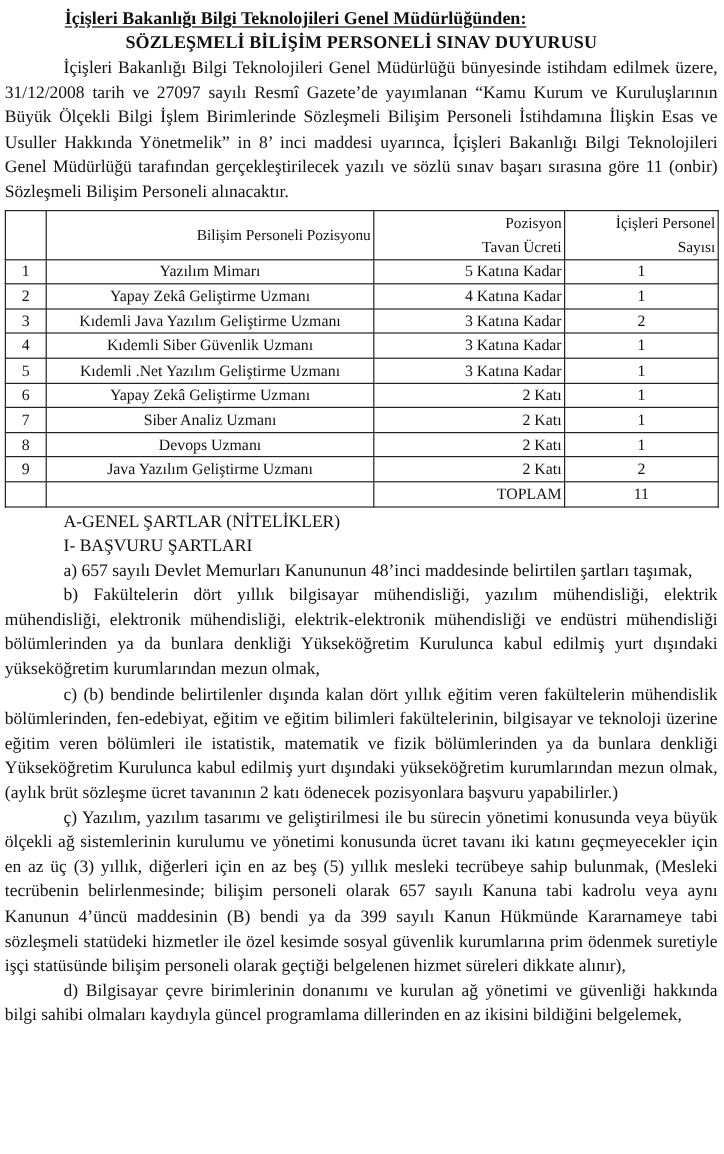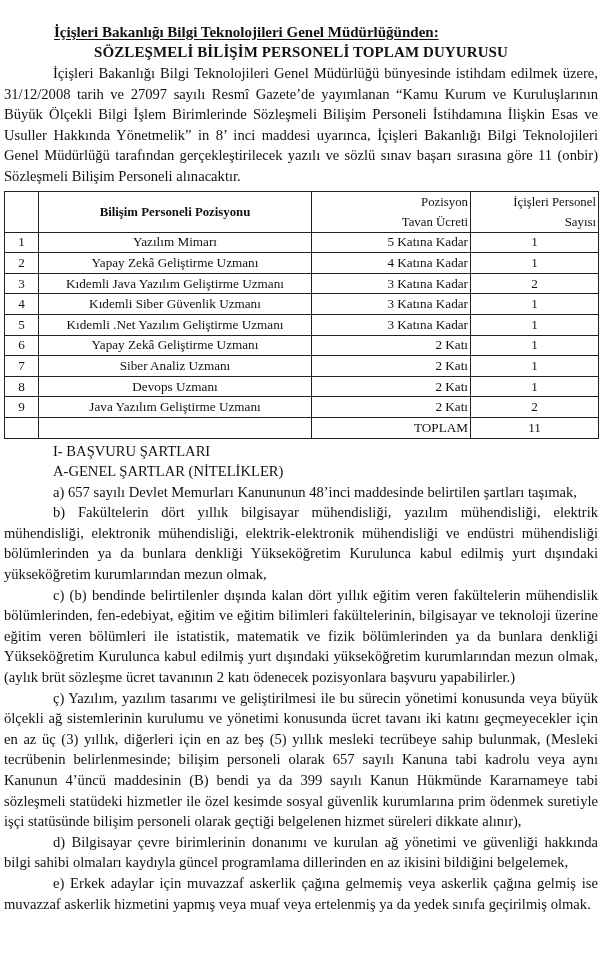--- a/index.html
+++ b/index.html
@@ -6,21 +6,21 @@
     body {
       width: 603px;
       height: 962px;
       overflow: hidden;
       position: relative;
       font-family: "Liberation Serif", serif;
       color: #111;
       font-size: 14.6px;
       line-height: 20.6px;
     }
-    .page { position: absolute; left: 4px; top: 22px; width: 594px; }
+    .page { position: absolute; left: 4px; top: 6px; width: 594px; }
     .heading-line {
       margin: 0;
       padding-left: 50px;
       font-weight: bold;
       font-size: 15px;
       line-height: 20px;
     }
     .heading-line span { text-decoration: underline; text-underline-offset: 2px; }
     .title-line {
       margin: 0;
@@ -51,39 +51,39 @@
     table.positions td, table.positions th {
       border: 1px solid #222;
       padding: 0 2px;
       font-weight: normal;
       height: 19.6px;
       vertical-align: middle;
       white-space: nowrap;
       overflow: hidden;
     }
     table.positions th { height: 40px; text-align: right; font-size: 12.8px; line-height: 20px; }
-    table.positions th.pos-name { text-align: center; font-weight: bold; }
+    table.positions th.pos-name { text-align: right; }
     col.c-no { width: 34px; }
     col.c-name { width: 273px; }
     col.c-ucret { width: 159px; }
     col.c-sayi { width: 128px; }
     td.no { text-align: center; }
     td.name { text-align: center; }
     td.ucret { text-align: right; }
     td.sayi { text-align: center; }
     td.total-label { text-align: right; }
     .hdr-line { display: block; }
   </style>
 </head>
 <body>
 
 <div class="page">
 
   <p class="heading-line"><span>İçişleri Bakanlığı Bilgi Teknolojileri Genel Müdürlüğünden:</span></p>
-  <p class="title-line">SÖZLEŞMELİ BİLİŞİM PERSONELİ TOPLAM DUYURUSU</p>
+  <p class="title-line">SÖZLEŞMELİ BİLİŞİM PERSONELİ SINAV DUYURUSU</p>
   <p class="para">İçişleri Bakanlığı Bilgi Teknolojileri Genel Müdürlüğü bünyesinde istihdam edilmek üzere, 31/12/2008 tarih ve 27097 sayılı Resmî Gazete’de yayımlanan “Kamu Kurum ve Kuruluşlarının Büyük Ölçekli Bilgi İşlem Birimlerinde Sözleşmeli Bilişim Personeli İstihdamına İlişkin Esas ve Usuller Hakkında Yönetmelik” in 8’ inci maddesi uyarınca, İçişleri Bakanlığı Bilgi Teknolojileri Genel Müdürlüğü tarafından gerçekleştirilecek yazılı ve sözlü sınav başarı sırasına göre 11 (onbir) Sözleşmeli Bilişim Personeli alınacaktır.</p>
 
   <table class="positions">
     <colgroup>
       <col class="c-no">
         <col class="c-name">
         <col class="c-ucret">
         <col class="c-sayi">
     </colgroup>
     <thead>
@@ -157,23 +157,22 @@
       </tr>
       <tr>
         <td class="no"></td>
         <td class="name"></td>
         <td class="total-label">TOPLAM</td>
         <td class="sayi">11</td>
       </tr>
     </tbody>
   </table>
 
+  <p class="sub-heading">A-GENEL ŞARTLAR (NİTELİKLER)</p>
   <p class="sub-heading">I- BAŞVURU ŞARTLARI</p>
-  <p class="sub-heading">A-GENEL ŞARTLAR (NİTELİKLER)</p>
 
   <p class="para">a) 657 sayılı Devlet Memurları Kanununun 48’inci maddesinde belirtilen şartları taşımak,</p>
   <p class="para">b) Fakültelerin dört yıllık bilgisayar mühendisliği, yazılım mühendisliği, elektrik mühendisliği, elektronik mühendisliği, elektrik-elektronik mühendisliği ve endüstri mühendisliği bölümlerinden ya da bunlara denkliği Yükseköğretim Kurulunca kabul edilmiş yurt dışındaki yükseköğretim kurumlarından mezun olmak,</p>
   <p class="para">c) (b) bendinde belirtilenler dışında kalan dört yıllık eğitim veren fakültelerin mühendislik bölümlerinden, fen-edebiyat, eğitim ve eğitim bilimleri fakültelerinin, bilgisayar ve teknoloji üzerine eğitim veren bölümleri ile istatistik, matematik ve fizik bölümlerinden ya da bunlara denkliği Yükseköğretim Kurulunca kabul edilmiş yurt dışındaki yükseköğretim kurumlarından mezun olmak, (aylık brüt sözleşme ücret tavanının 2 katı ödenecek pozisyonlara başvuru yapabilirler.)</p>
   <p class="para">ç) Yazılım, yazılım tasarımı ve geliştirilmesi ile bu sürecin yönetimi konusunda veya büyük ölçekli ağ sistemlerinin kurulumu ve yönetimi konusunda ücret tavanı iki katını geçmeyecekler için en az üç (3) yıllık, diğerleri için en az beş (5) yıllık mesleki tecrübeye sahip bulunmak, (Mesleki tecrübenin belirlenmesinde; bilişim personeli olarak 657 sayılı Kanuna tabi kadrolu veya aynı Kanunun 4’üncü maddesinin (B) bendi ya da 399 sayılı Kanun Hükmünde Kararnameye tabi sözleşmeli statüdeki hizmetler ile özel kesimde sosyal güvenlik kurumlarına prim ödenmek suretiyle işçi statüsünde bilişim personeli olarak geçtiği belgelenen hizmet süreleri dikkate alınır),</p>
   <p class="para">d) Bilgisayar çevre birimlerinin donanımı ve kurulan ağ yönetimi ve güvenliği hakkında bilgi sahibi olmaları kaydıyla güncel programlama dillerinden en az ikisini bildiğini belgelemek,</p>
-  <p class="para">e) Erkek adaylar için muvazzaf askerlik çağına gelmemiş veya askerlik çağına gelmiş ise muvazzaf askerlik hizmetini yapmış veya muaf veya ertelenmiş ya da yedek sınıfa geçirilmiş olmak.</p>
 
 </div>
 
 </body></html>

